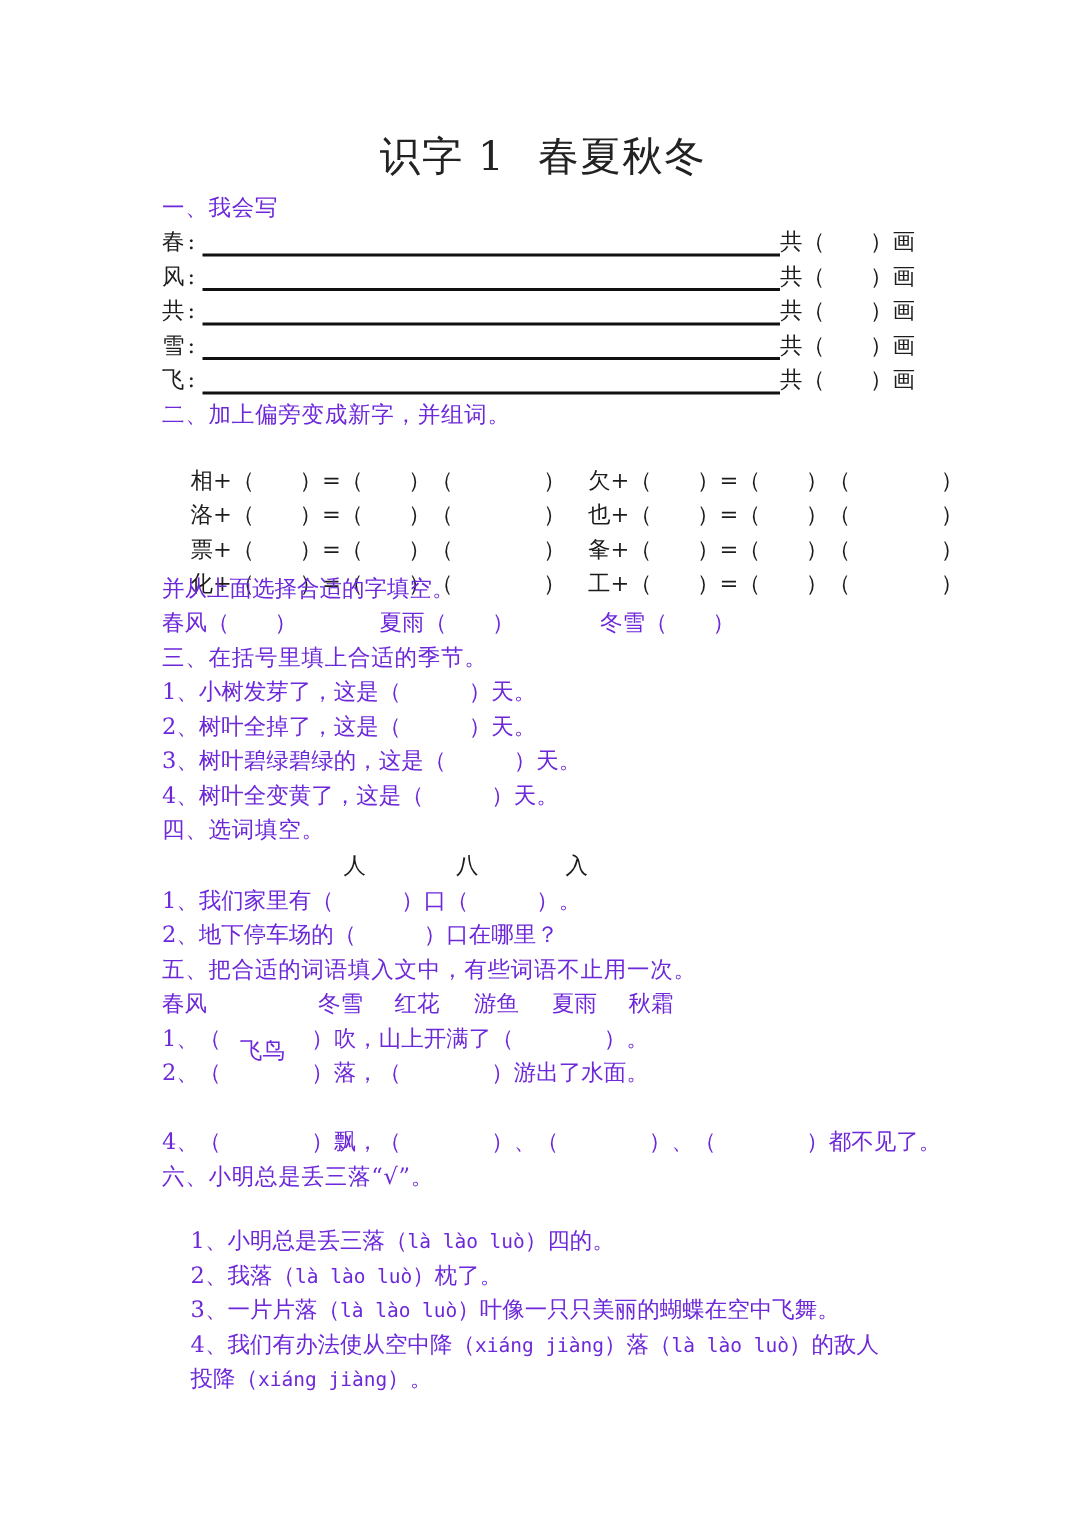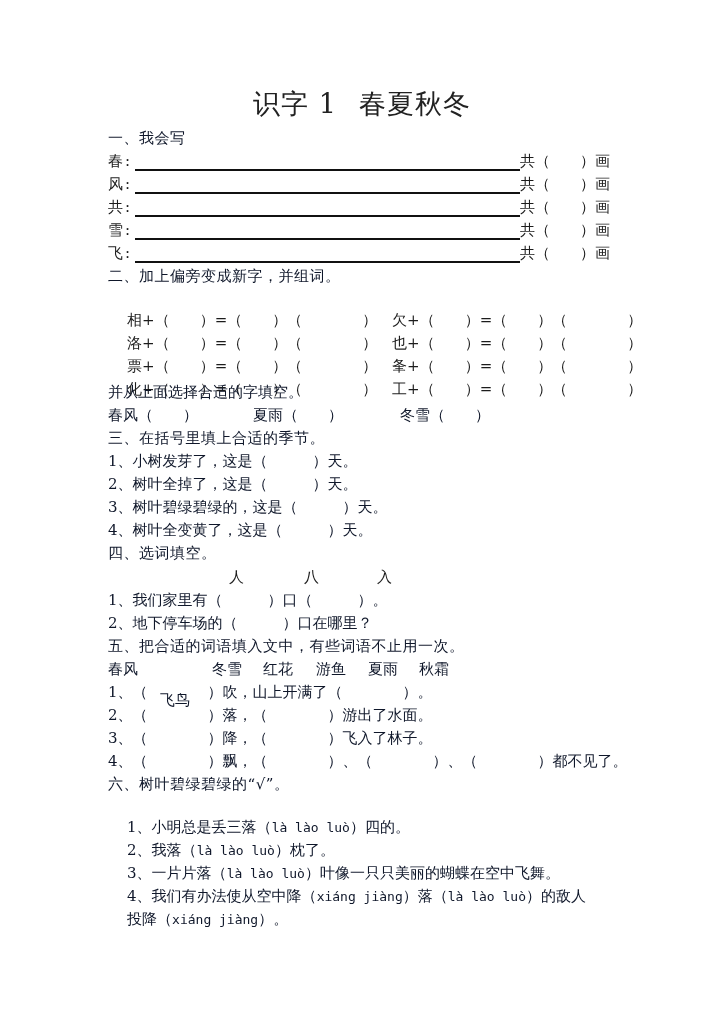--- a/index.html
+++ b/index.html
@@ -32,21 +32,21 @@
       letter-spacing: 1px;
       color: #222;
     }
     .title .gap { display: inline-block; width: 22px; }
     .line {
       position: absolute;
       left: 108px;
       font-size: 15px;
       line-height: 20px;
       white-space: pre;
-      color: #0f172a;
+      color: #6d28d9;
     }
     .heading { letter-spacing: 0.5px; }
 
     
     .write-row {
       position: absolute;
       left: 108px;
       width: 510px;
       height: 20px;
       font-size: 15px;
@@ -176,24 +176,23 @@
   <div class="line heading" style="top:636px;">五、把合适的词语填入文中，有些词语不止用一次。</div>
   <div class="line" style="top:659px; left:108px;">春风</div>
   <div class="line" style="top:642px; left:160px;margin-top:48px;">飞鸟</div>
   <div class="line" style="top:659px; left:212px;text-align:center;">冬雪</div>
   <div class="line" style="top:659px; left:263px;text-align:center;">红花</div>
   <div class="line" style="top:659px; left:316px;">游鱼</div>
   <div class="line" style="top:659px; left:368px;">夏雨</div>
   <div class="line" style="top:659px; left:419px;">秋霜</div>
   <div class="line" style="top:682px;">1、（　　　　）吹，山上开满了（　　　　）。</div>
   <div class="line" style="top:705px;">2、（　　　　）落，（　　　　）游出了水面。</div>
-  <div class="line" style="top:728px;">3、（　　　　）降，（　　　　）飞入了林子。</div>
   <div class="line" style="top:751px;">4、（　　　　）飘，（　　　　）、（　　　　）、（　　　　）都不见了。</div>
 
-  <div class="line heading" style="top:774px;">六、树叶碧绿碧绿的“√”。</div>
+  <div class="line heading" style="top:774px;">六、小明总是丢三落“√”。</div>
 
   <div class="line" style="top:797px;">
     <span>1、小明总是丢三落（</span><span class="pinyin">là lào luò</span><span>）四的。</span>
   </div>
   <div class="line" style="top:820px;">
     <span>2、我落（</span><span class="pinyin">là lào luò</span><span>）枕了。</span>
   </div>
   <div class="line" style="top:843px;">
     <span>3、一片片落（</span><span class="pinyin">là lào luò</span><span>）叶像一只只美丽的蝴蝶在空中飞舞。</span>
   </div>

